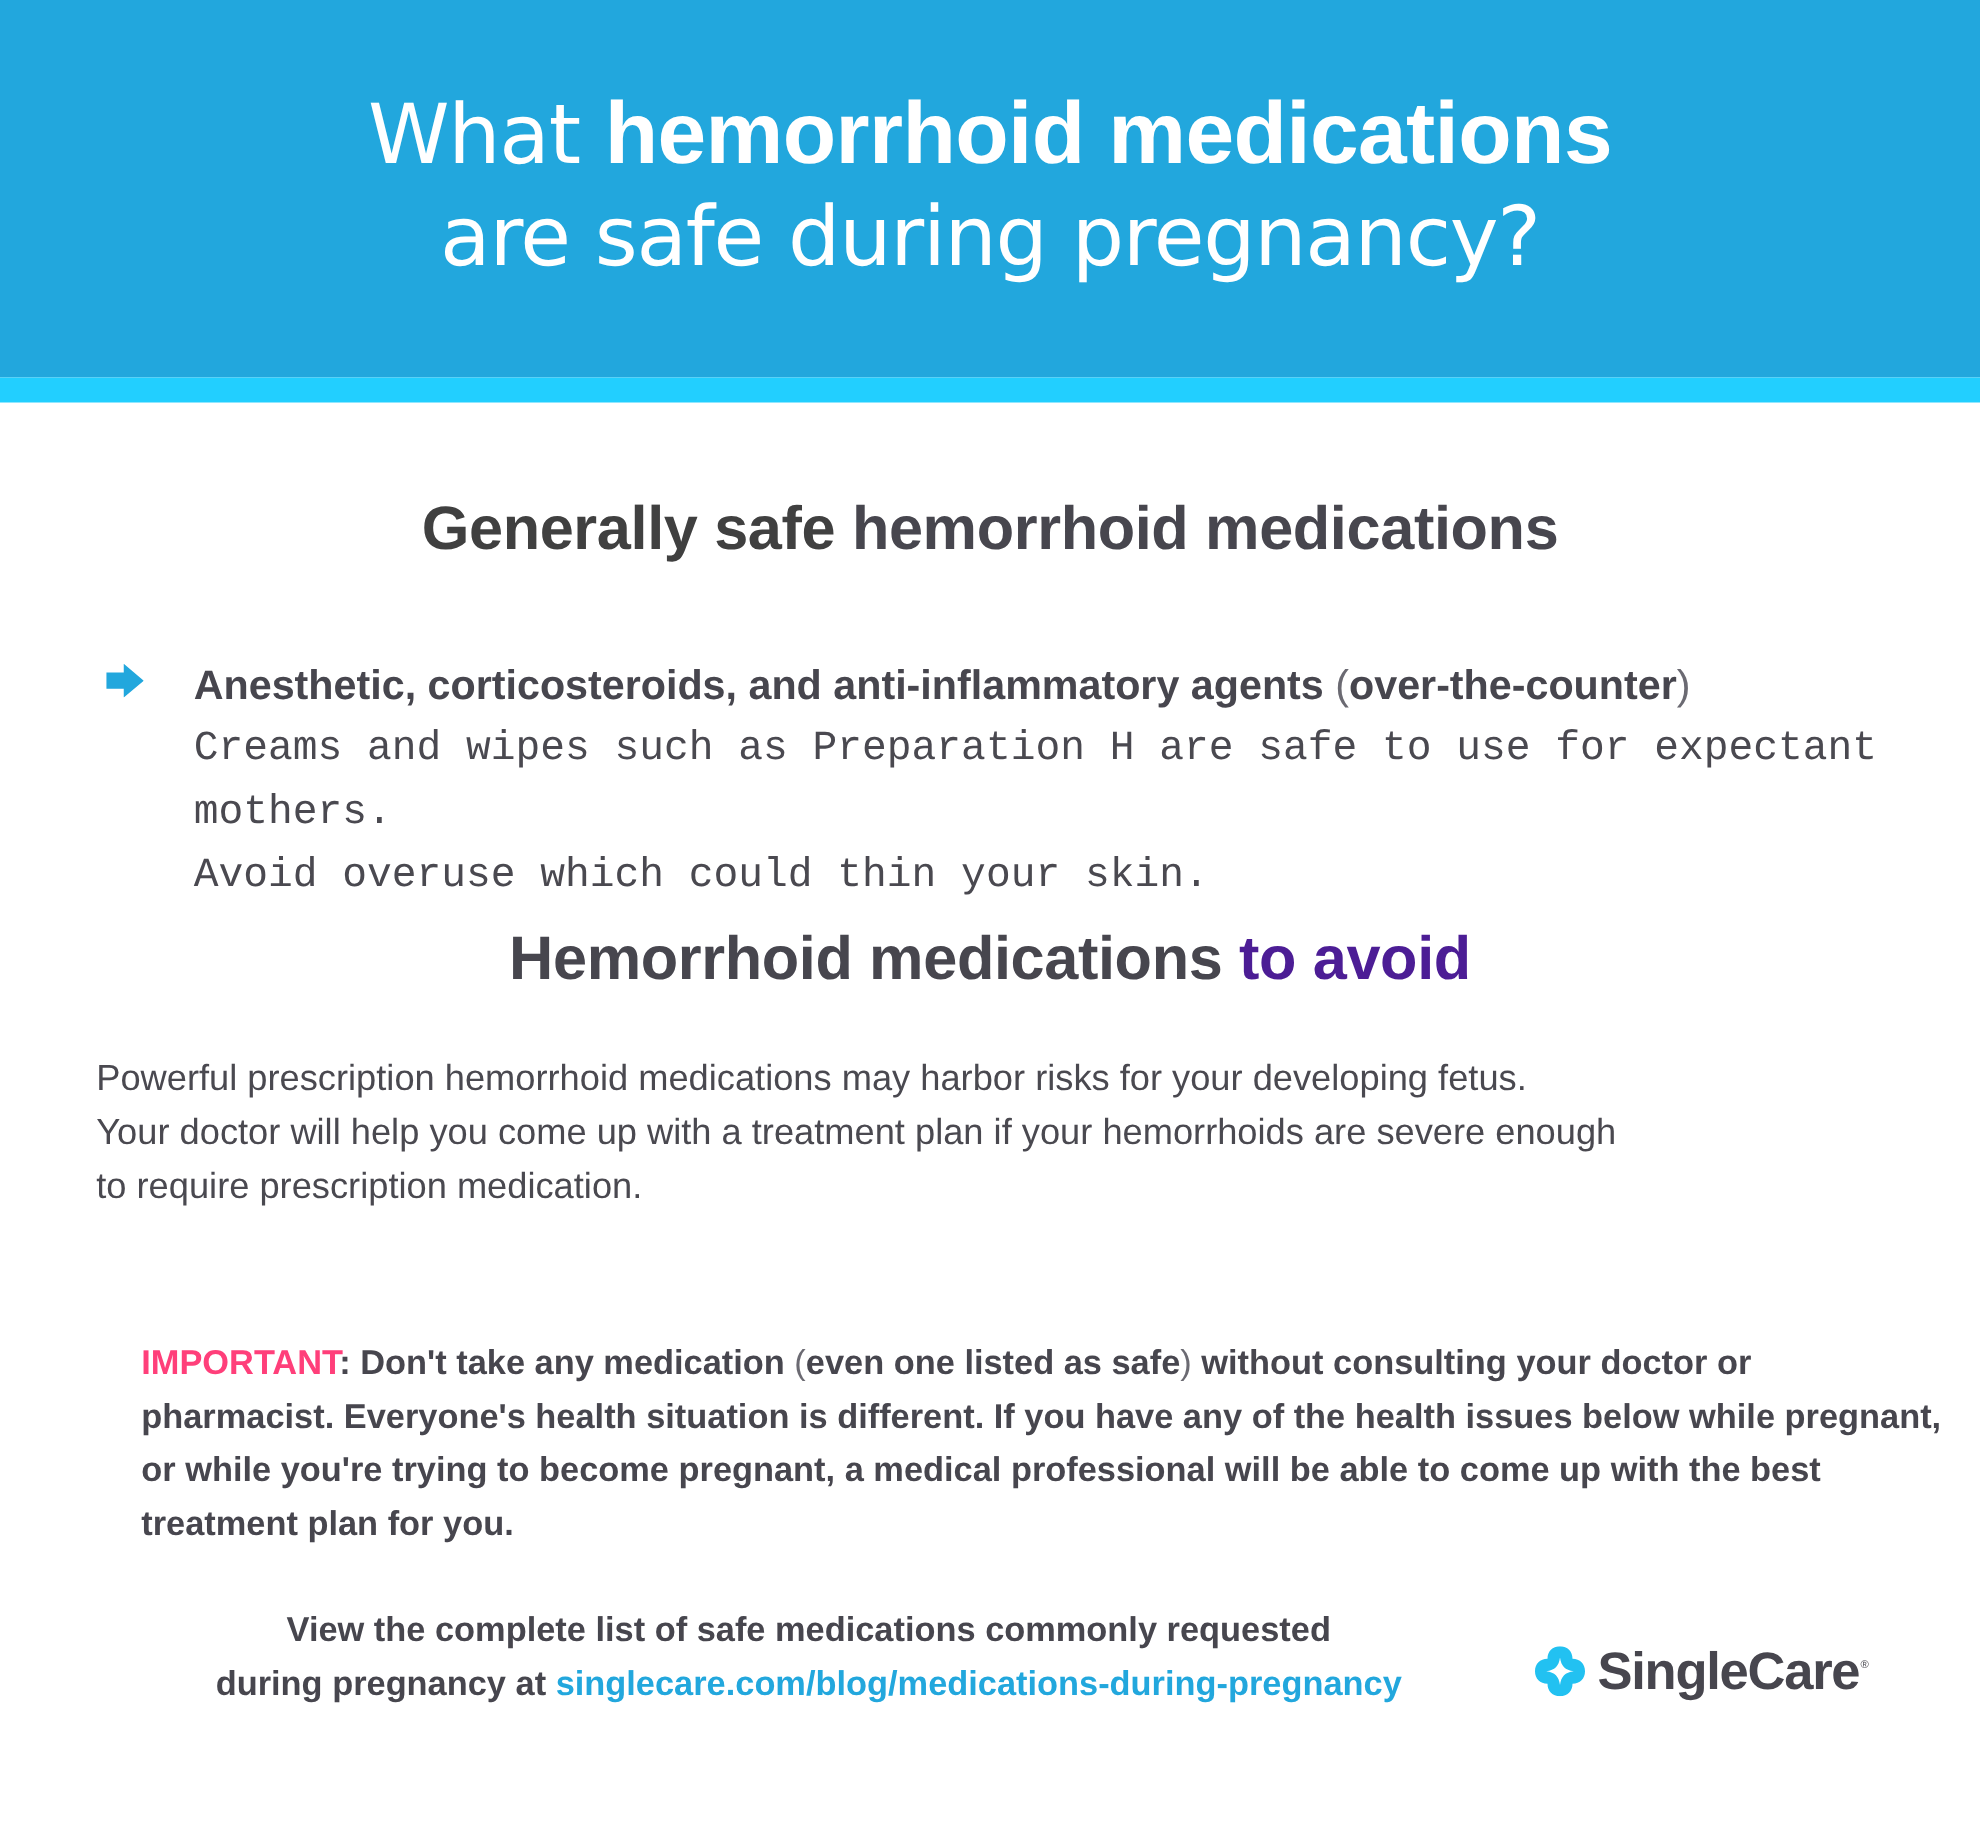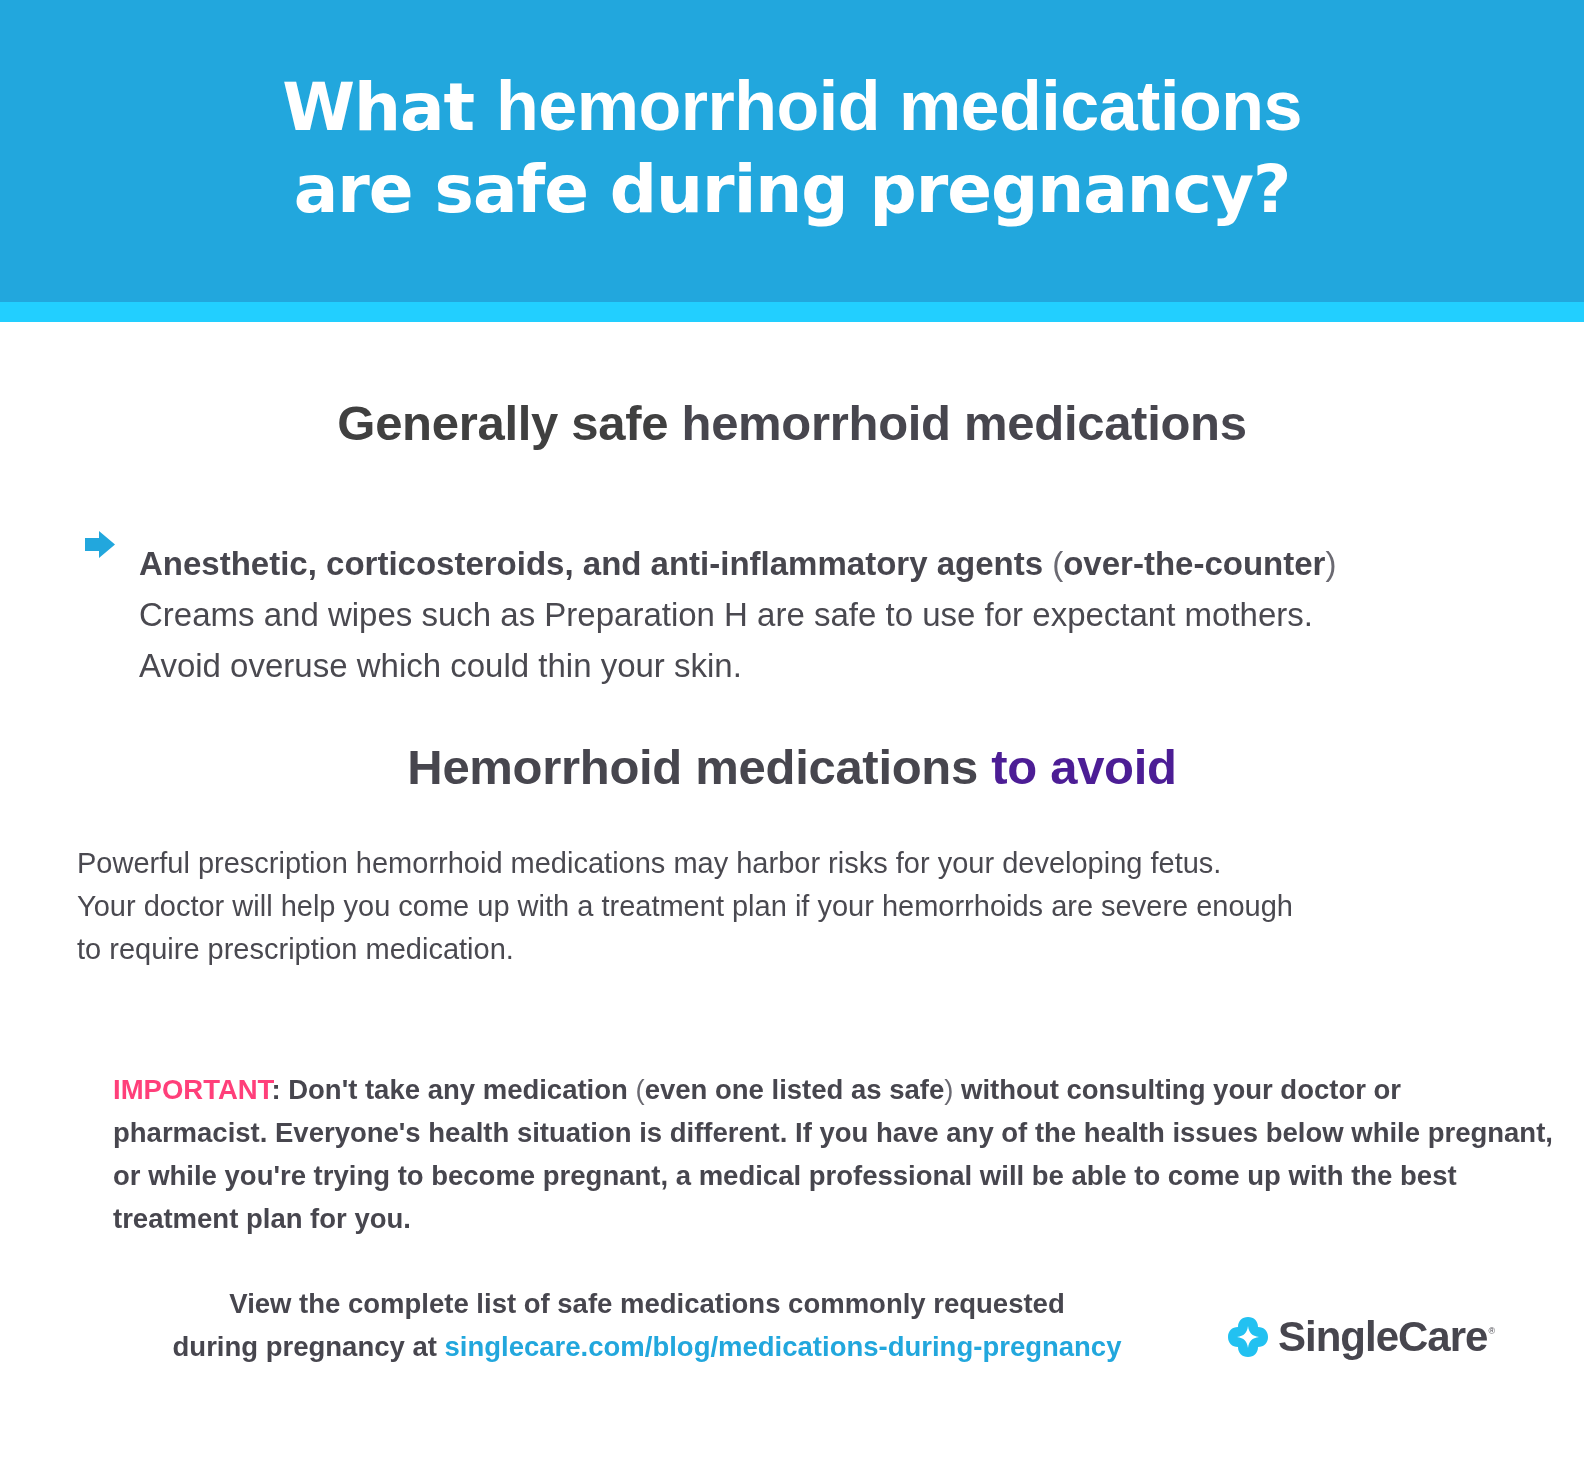--- a/index.html
+++ b/index.html
@@ -33,21 +33,21 @@
       position: absolute;
       left: 0; top: 66px;
       width: 1584px;
       text-align: center;
       color: #ffffff;
       font-size: 70px;
       line-height: 80px;
       letter-spacing: -0.5px;
     }
     .title .light {
-      font-weight: 700;
+      font-weight: 400;
       font-family: "DejaVu Sans", sans-serif;
       font-size: 66px;
       letter-spacing: -1px;
       margin-top: 11px;
     }
     .title .bold {
       font-weight: 700;
     }
     .section-heading {
       position: absolute;
@@ -72,31 +72,30 @@
     }
     .bullet-icon {
       position: absolute;
       left: 0;
       top: 9px;
       width: 30px;
       height: 27px;
     }
     .bullet-body {
       position: absolute;
-      left: 54px;
+      left: 70px;
       top: 0;
       width: 1400px;
       font-size: 33px;
       line-height: 51px;
       color: #47464e;
-      margin-top: 16px;
     }
     .bullet-title { font-weight: 700; }
     .paren { font-weight: 300; color: #6b6a72; }
-    .bullet-desc { font-weight: 400; color: #4a4950; }
+    .bullet-desc { font-weight: 400; color: #4a4950; font-family: Liberation Mono, monospace; }
 
     .avoid-text {
       position: absolute;
       left: 77px;
       top: 842px;
       width: 1420px;
       font-size: 29px;
       line-height: 43px;
       color: #4a4950;
     }

